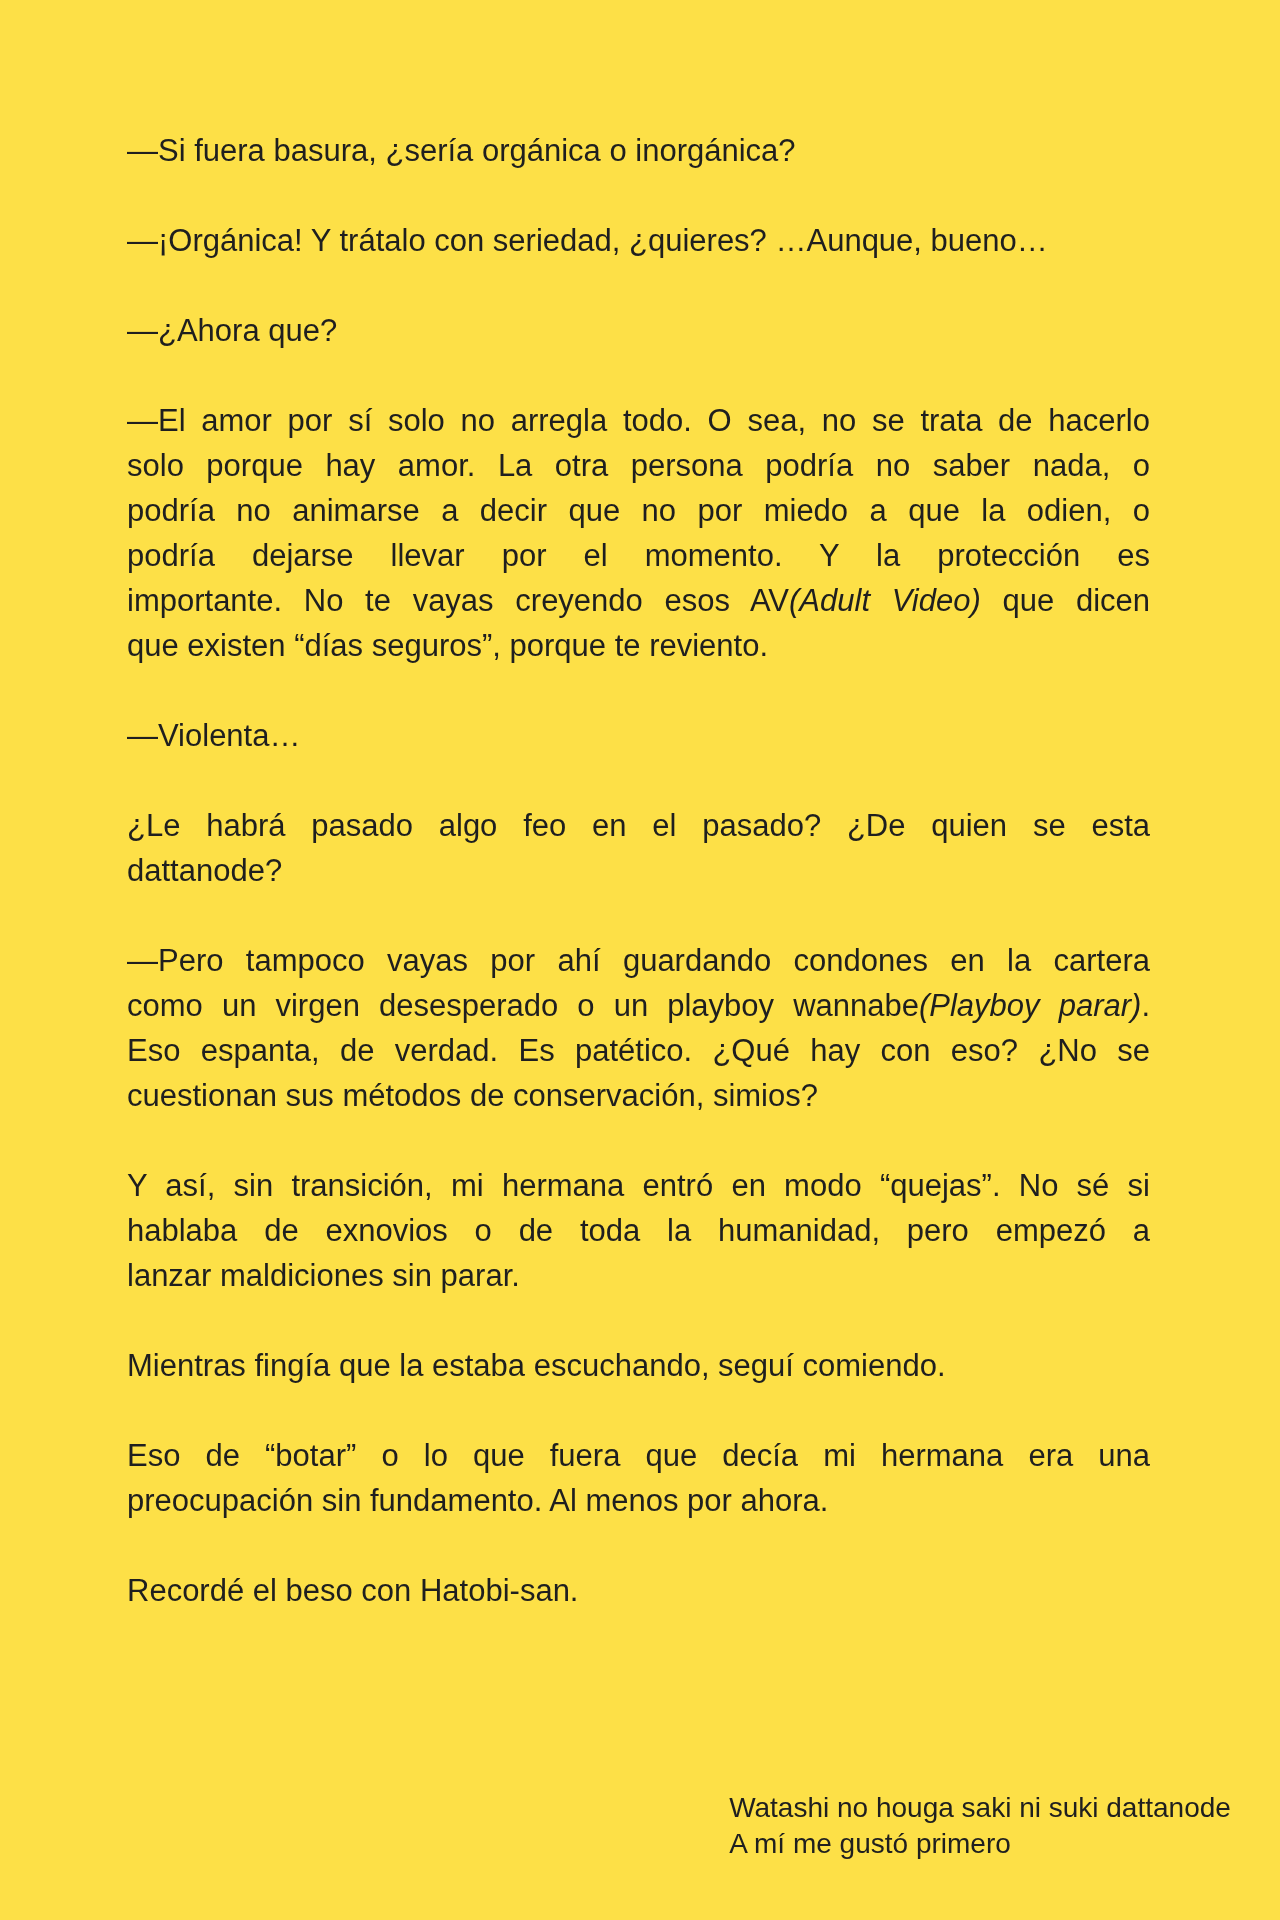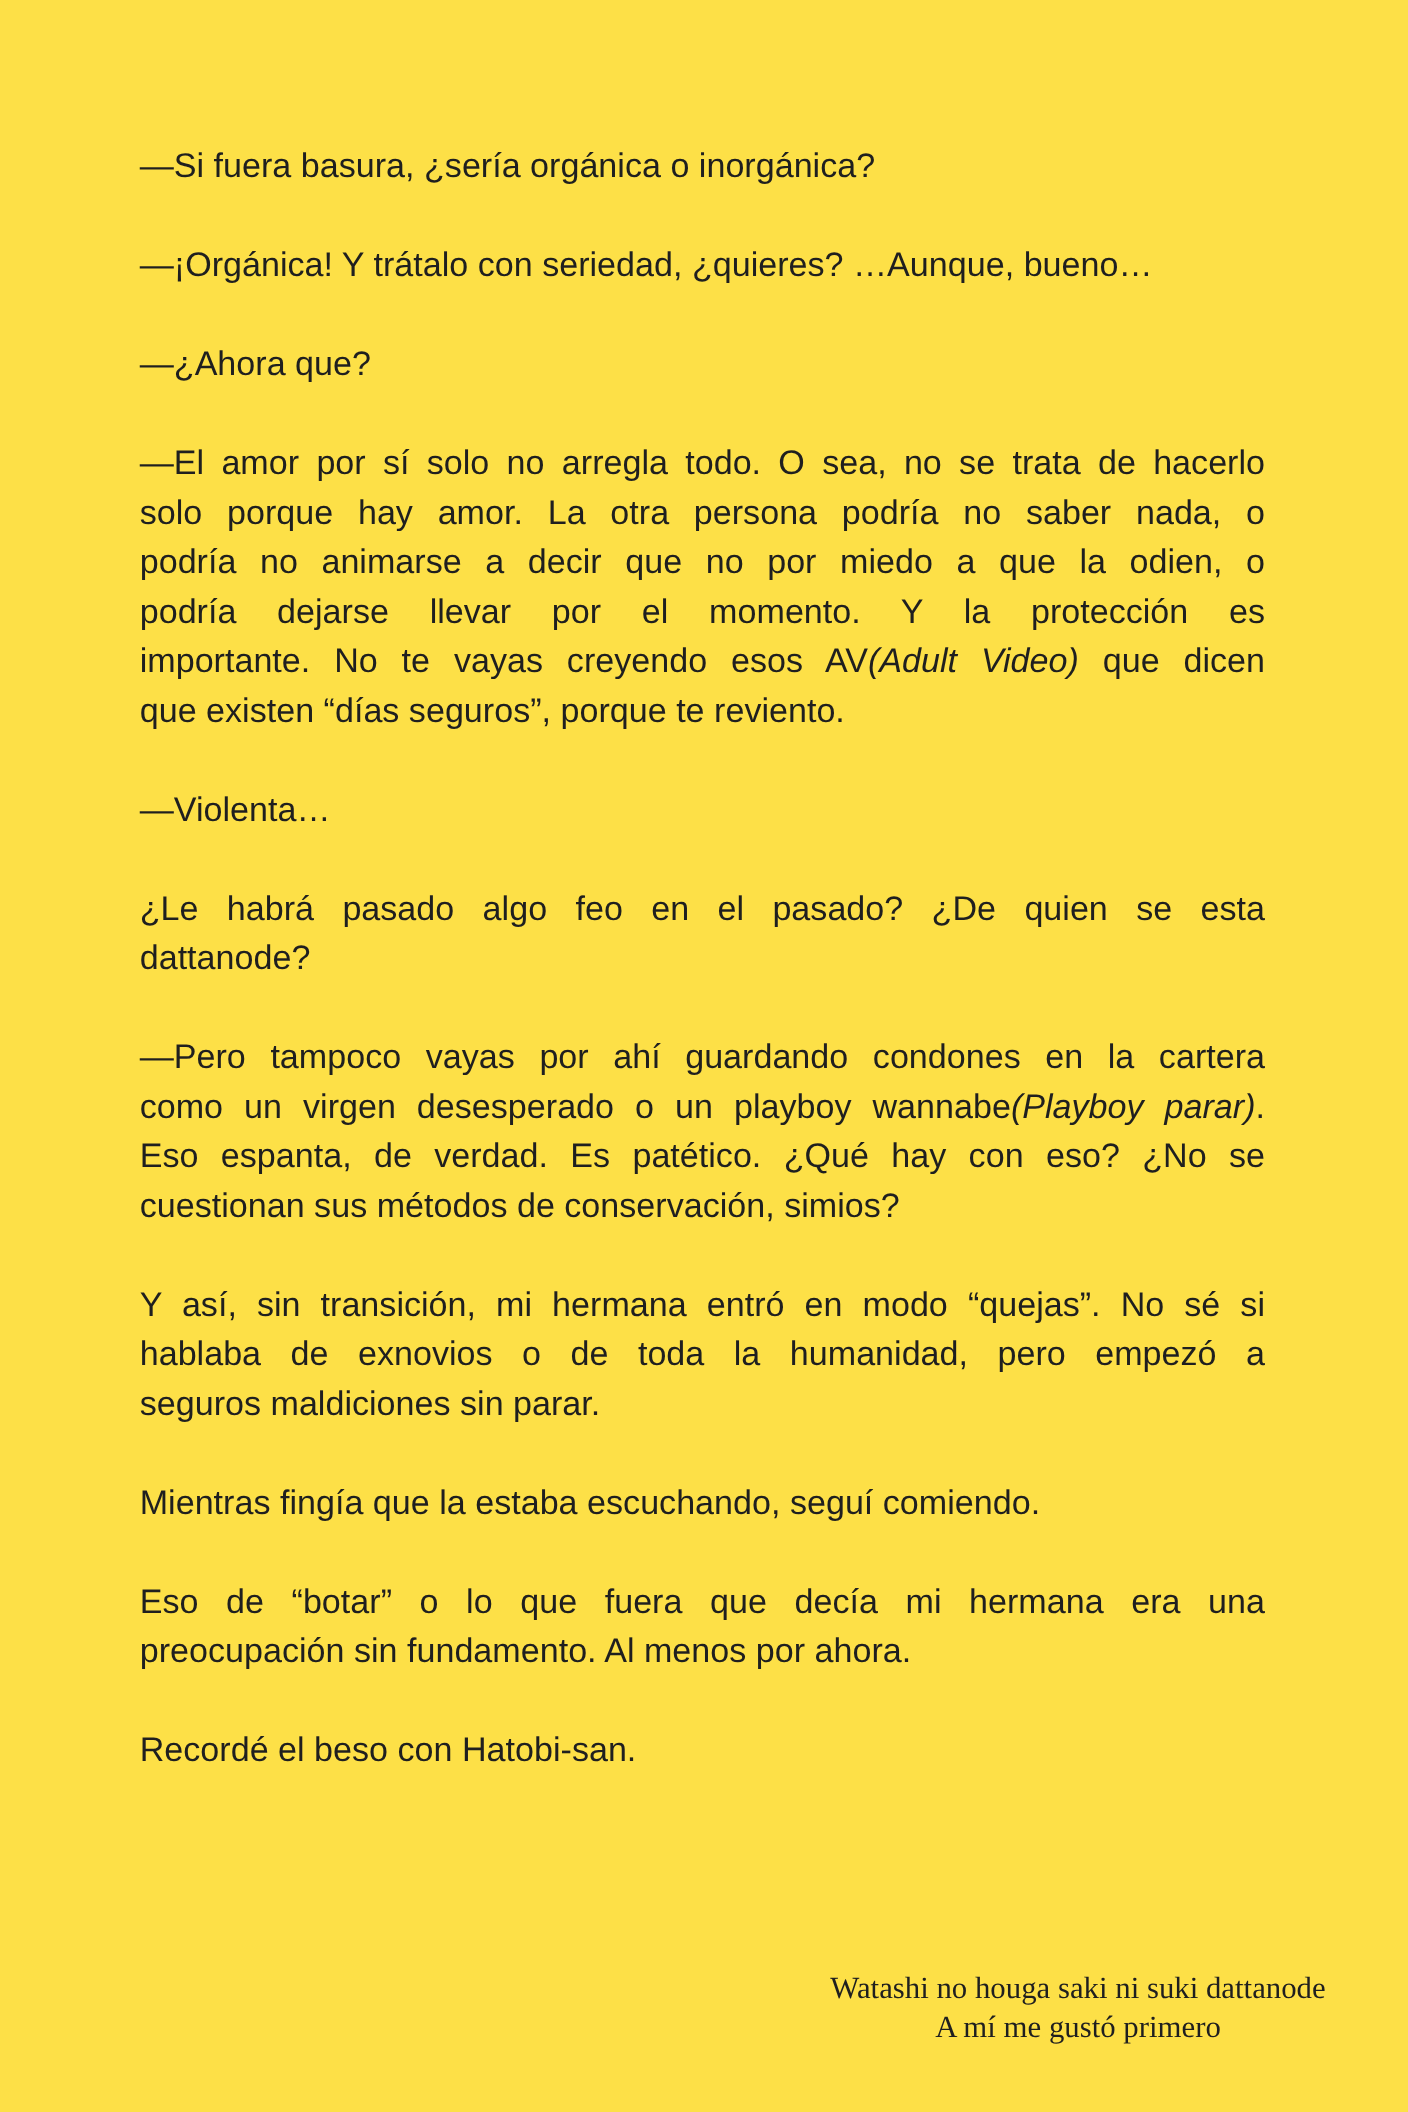--- a/index.html
+++ b/index.html
@@ -38,22 +38,21 @@
     text-align-last: left;
   }
   .line i {
     font-style: italic;
   }
   .footer {
     position: absolute;
     left: 980px;
     top: 1790px;
     transform: translateX(-50%);
-    text-align: center;
-    font-family: Liberation Serif, serif;
+    font-family: Liberation Sans, sans-serif;
     font-size: 28px;
     line-height: 36px;
     color: #1f1f1f;
     white-space: nowrap;
   }
 </style>
 </head>
 <body>
 
 <div class="page">
@@ -94,21 +93,21 @@
       <span class="line">—Pero tampoco vayas por ahí guardando condones en la cartera</span>
       <span class="line"><span>como un virgen desesperado o un playboy wannabe</span><i>(Playboy parar)</i><span>.</span></span>
       <span class="line">Eso espanta, de verdad. Es patético. ¿Qué hay con eso? ¿No se</span>
       <span class="line last">cuestionan sus métodos de conservación, simios?</span>
     </p>
 
 
     <p class="para">
       <span class="line">Y así, sin transición, mi hermana entró en modo “quejas”. No sé si</span>
       <span class="line">hablaba de exnovios o de toda la humanidad, pero empezó a</span>
-      <span class="line last">seguros maldiciones sin parar.</span>
+      <span class="line last">lanzar maldiciones sin parar.</span>
     </p>
 
     <p class="para">
       <span class="line last">Mientras fingía que la estaba escuchando, seguí comiendo.</span>
     </p>
 
     <p class="para">
       <span class="line">Eso de “botar” o lo que fuera que decía mi hermana era una</span>
       <span class="line last">preocupación sin fundamento. Al menos por ahora.</span>
     </p>

